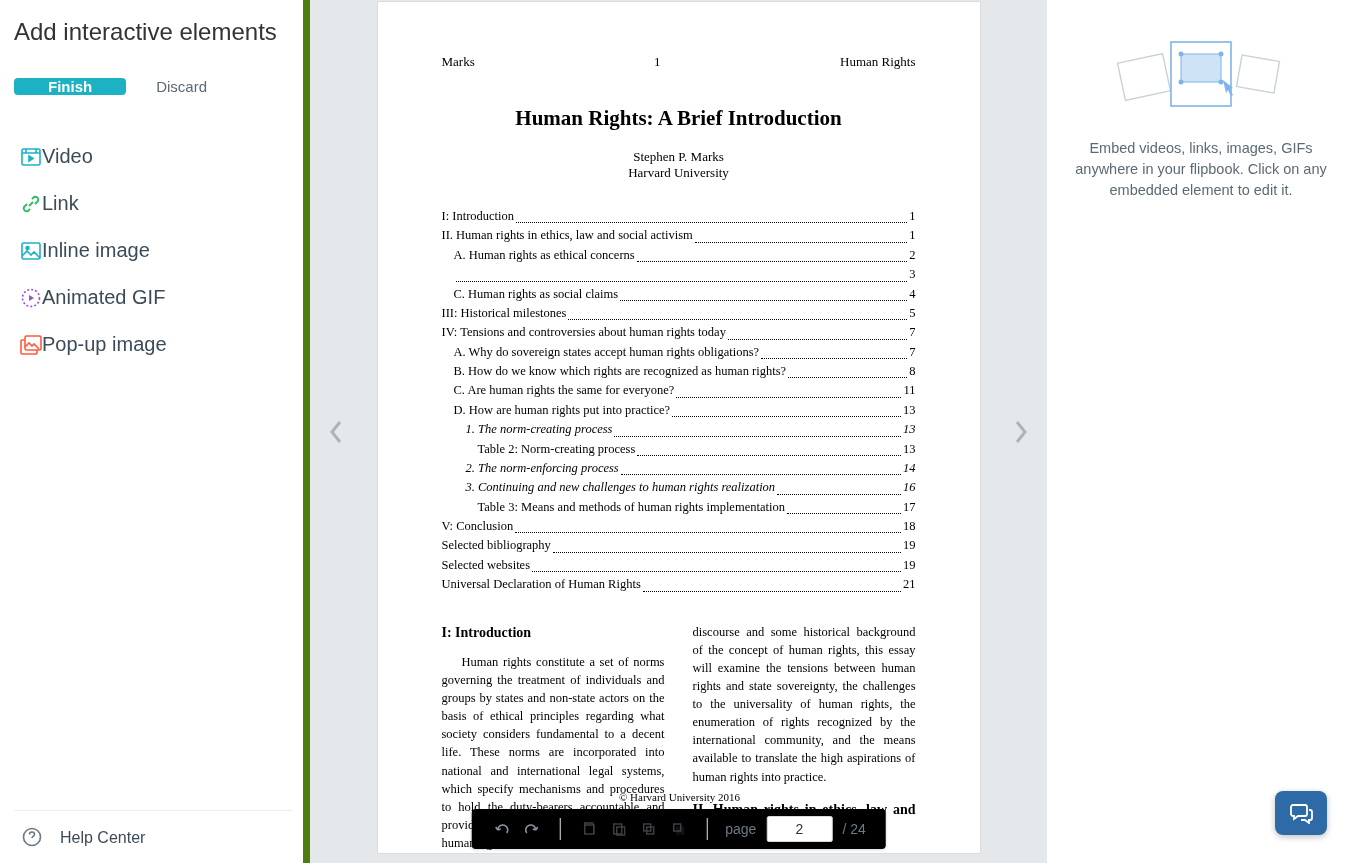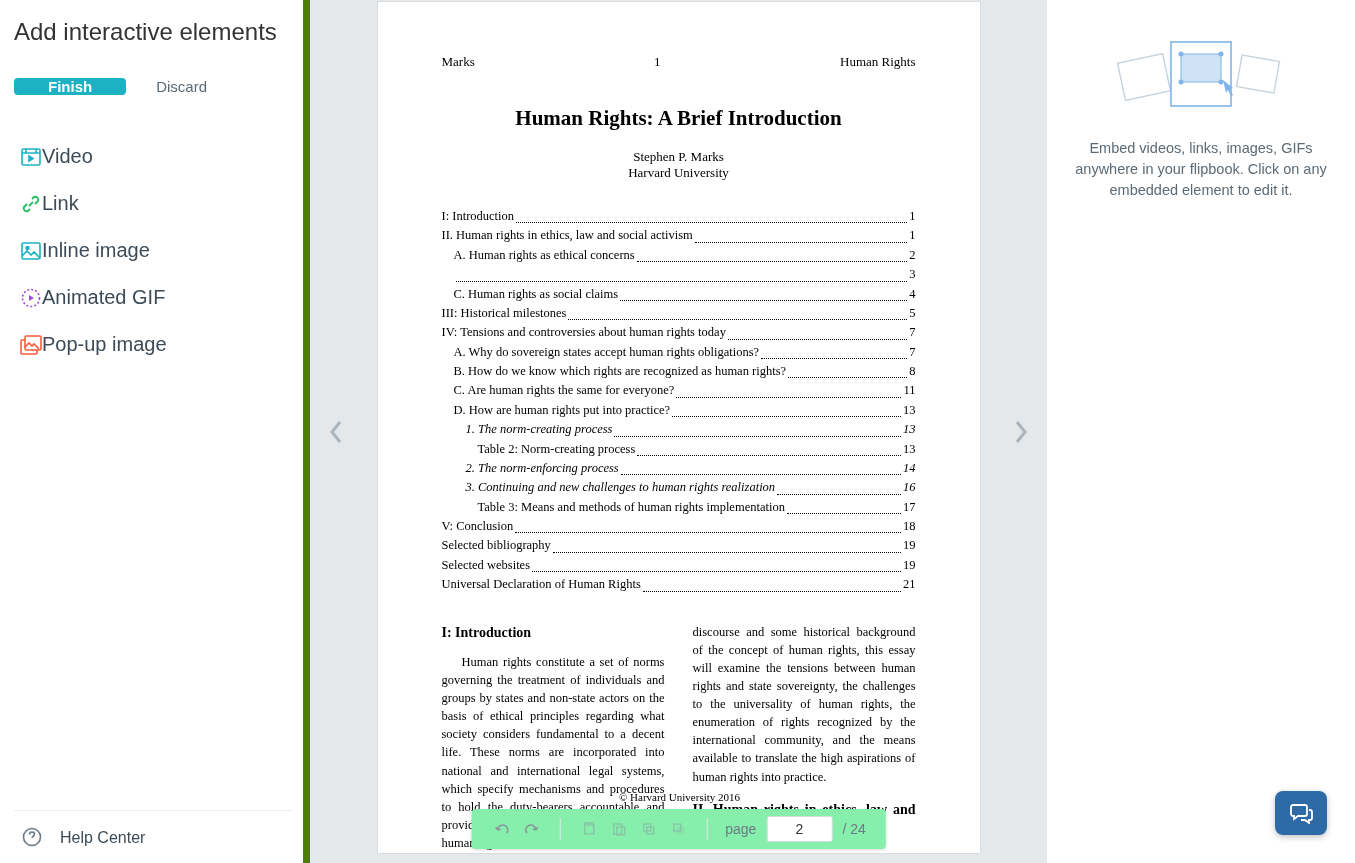--- a/index.html
+++ b/index.html
@@ -33,21 +33,21 @@
   .cols > div { flex:1; }
   .sec-head { font-weight:700; font-size:14px; margin-bottom:10px; }
   .sec-head2 { font-weight:700; font-size:14px; margin:14px 0 10px 0; }
   .indent-para { text-indent:20px; }
   .copyright { position:absolute; bottom:50px; left:2px; right:0; text-align:center; font-size:11px; }
   
   .nav-arrow { position:absolute; top:50%; transform:translateY(-50%); width:28px; height:48px; color:#a9b4bd; display:flex; align-items:center; justify-content:center; cursor:pointer; }
   .nav-left { left:12px; }
   .nav-right { right:12px; }
   
-  .bottom-toolbar { position:absolute; bottom:14px; left:50%; transform:translateX(-50%); background:#86efac; border-radius:4px; box-shadow:0 1px 3px rgba(0,0,0,.15); height:40px; display:flex; align-items:center; padding:0 10px; gap:4px; font-size:14px; color:#6c7a85; }
+  .bottom-toolbar { position:absolute; bottom:14px; left:50%; transform:translateX(-50%); background:#000000; border-radius:4px; box-shadow:0 1px 3px rgba(0,0,0,.15); height:40px; display:flex; align-items:center; padding:0 10px; gap:4px; font-size:14px; color:#6c7a85; }
   .tb-group { display:flex; gap:6px; padding:0 8px; }
   .tb-sep { width:1px; height:22px; background:#e2e6e9; margin:0 4px; }
   .tb-btn { width:24px; height:24px; display:flex; align-items:center; justify-content:center; color:#8a959e; cursor:pointer; border-radius:3px; }
   .tb-btn.disabled { opacity:.45; cursor:default; }
   .page-label { margin:0 6px 0 10px; }
   .page-input { width:66px; height:26px; text-align:center; border:1px solid #d5dbdf; border-radius:2px; font-size:14px; color:#333; }
   .page-total { margin:0 10px 0 6px; white-space:nowrap; }
   
   .right-panel { width:308px; background:#fff; display:flex; flex-direction:column; align-items:center; padding:30px 24px 0 24px; }
   .right-illus { width:180px; height:90px; position:relative; margin-bottom:18px; }

